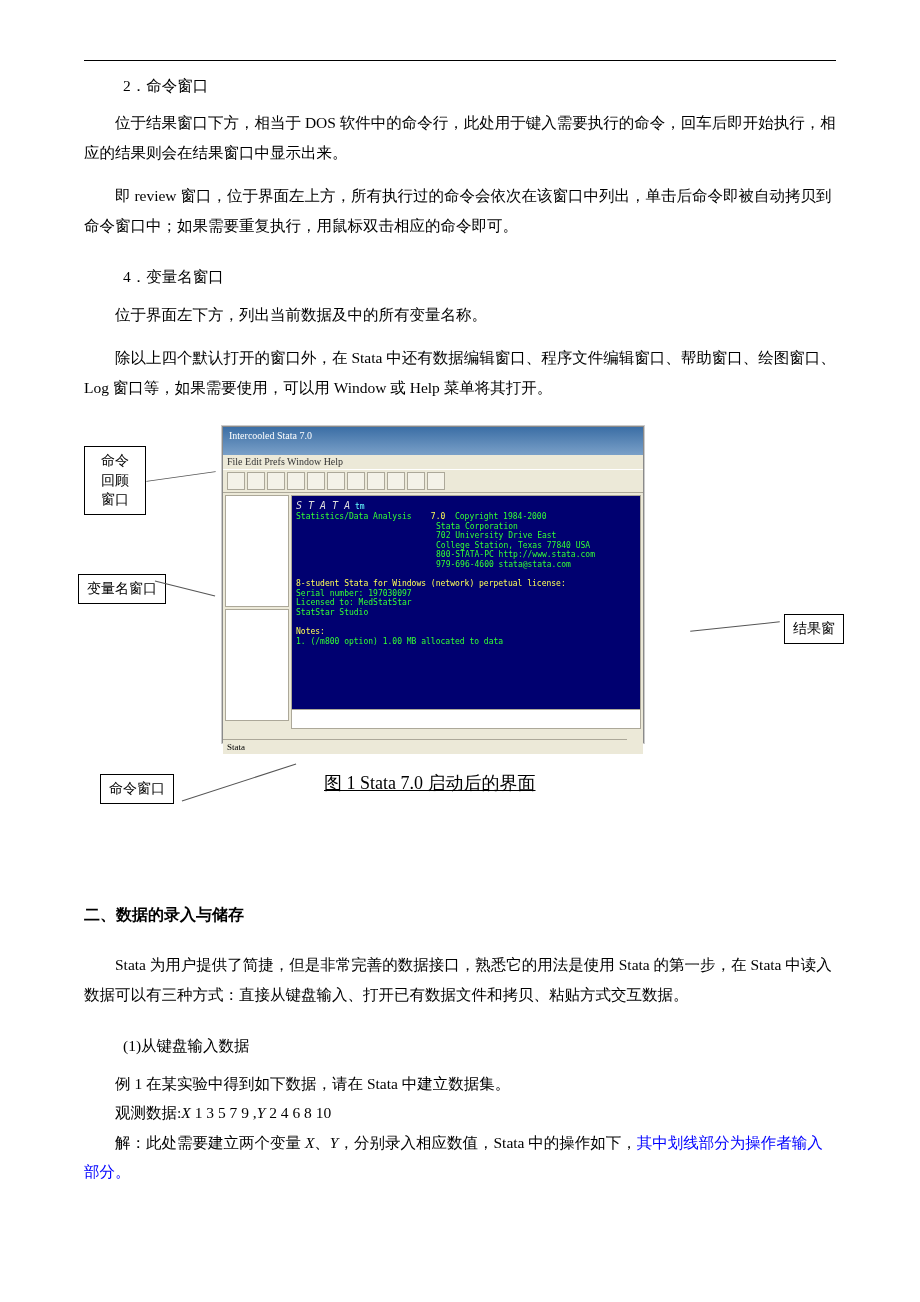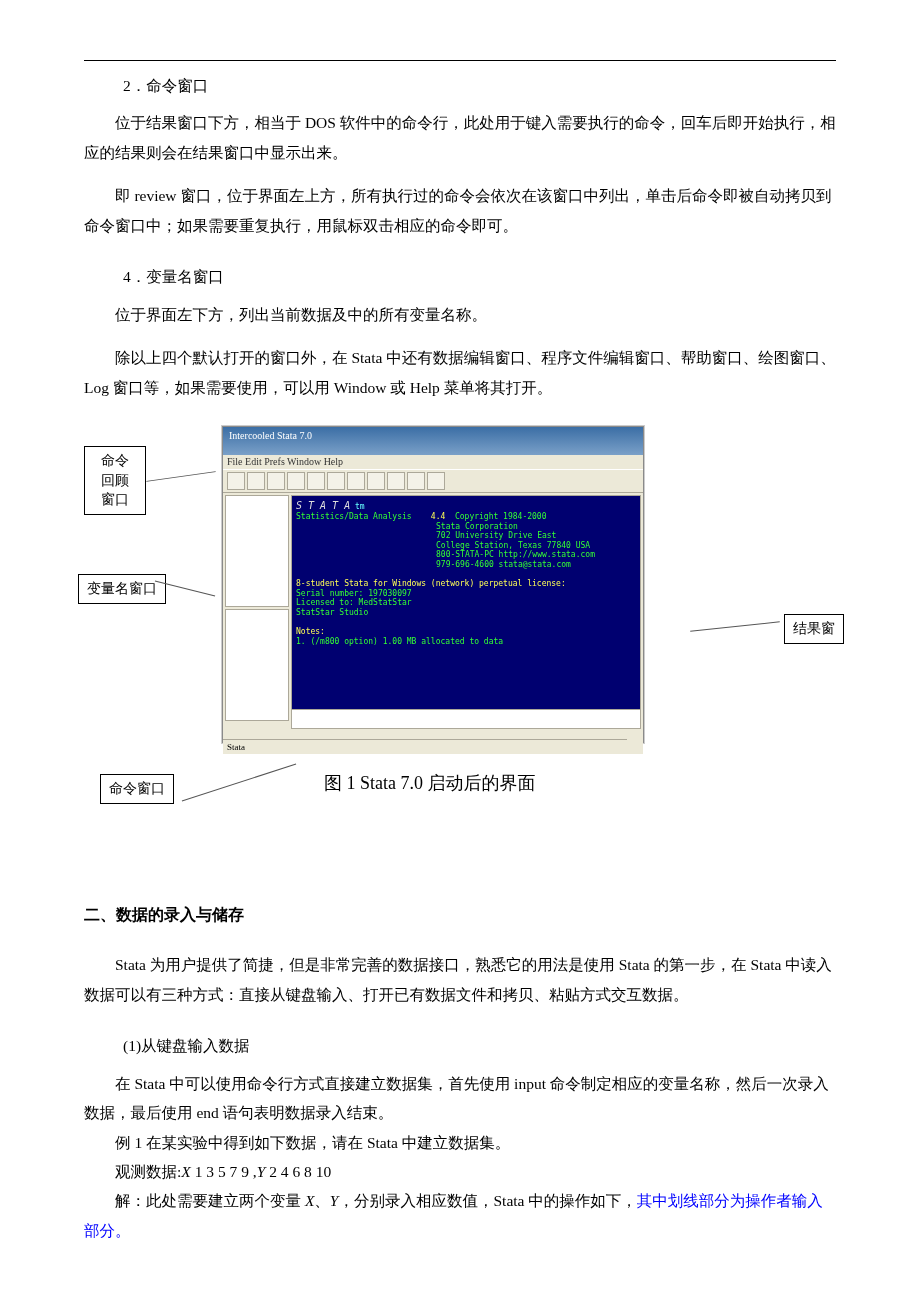--- a/index.html
+++ b/index.html
@@ -154,20 +154,21 @@
       position:absolute; left:0; right:16px; bottom:0; height:14px;
       background:#ece9d8; border-top:1px solid #aca899;
       font-size:9px; padding-left:4px; line-height:14px;
     }
     .caption {
       position: absolute;
       left: 240px;
       top: 340px;
       font-size: 18px;
       font-family: "SimSun", serif;
+      text-decoration: underline;
     }
     .italic-var { font-style: italic; font-family: "Times New Roman", serif; }
     .blue-text { color: #0000ff; }
   </style>
 </head>
 <body>
 
 <div class="page">
   <hr class="hr-top">
 
@@ -213,21 +214,21 @@
         <div class="tbtn"></div>
         <div class="tbtn"></div>
         <div class="tbtn"></div>
         <div class="tbtn"></div>
       </div>
       <div class="stata-body">
         <div class="review-pane"></div>
         <div class="var-pane"></div>
         <div class="result-pane">
           <div><span class="bigtxt">S T A T A</span> <span class="cyan">tm</span></div>
-          <div><span>Statistics/Data Analysis</span>&nbsp;&nbsp;&nbsp;&nbsp;<span class="yellow">4.4</span>&nbsp;&nbsp;<span>Copyright 1984-2000</span></div>
+          <div><span>Statistics/Data Analysis</span>&nbsp;&nbsp;&nbsp;&nbsp;<span class="yellow">7.0</span>&nbsp;&nbsp;<span>Copyright 1984-2000</span></div>
           <div style="padding-left:140px;"><span>Stata Corporation</span></div>
           <div style="padding-left:140px;"><span>702 University Drive East</span></div>
           <div style="padding-left:140px;"><span>College Station, Texas 77840 USA</span></div>
           <div style="padding-left:140px;"><span>800-STATA-PC        http://www.stata.com</span></div>
           <div style="padding-left:140px;"><span>979-696-4600        stata@stata.com</span></div>
           <br>
           <div class="yellow">8-student Stata for Windows (network) perpetual license:</div>
           <div>       Serial number: 197030097</div>
           <div>         Licensed to: MedStatStar</div>
           <div>                      StatStar Studio</div>
@@ -244,21 +245,20 @@
   </div>
 
   <div style="height:30px;"></div>
 
   <p class="section-title">二、数据的录入与储存</p>
 
   <p class="para">Stata 为用户提供了简捷，但是非常完善的数据接口，熟悉它的用法是使用 Stata 的第一步，在 Stata 中读入数据可以有三种方式：直接从键盘输入、打开已有数据文件和拷贝、粘贴方式交互数据。</p>
   <div class="gap"></div>
 
   <p class="sub-label">(1)从键盘输入数据</p>
-  <p class="para">在 Stata 中可以使用命令行方式直接建立数据集，首先使用 input 命令制定相应的变量名称，然后一次录入数据，最后使用 end 语句表明数据录入结束。</p>
   <p class="para">例 1 在某实验中得到如下数据，请在 Stata 中建立数据集。</p>
   <p class="para">
     <span>观测数据:</span><span class="italic-var">X</span><span> 1 3 5 7 9 </span><span>,</span><span class="italic-var">Y</span><span> 2 4 6 8 10</span>
   </p>
   <p class="para">
     <span>解：此处需要建立两个变量 </span><span class="italic-var">X</span><span>、</span><span class="italic-var">Y</span><span>，分别录入相应数值，Stata 中的操作如下，</span><span class="blue-text">其中划线部分为操作者输入部分。</span>
   </p>
 </div>
 
 </body></html>

